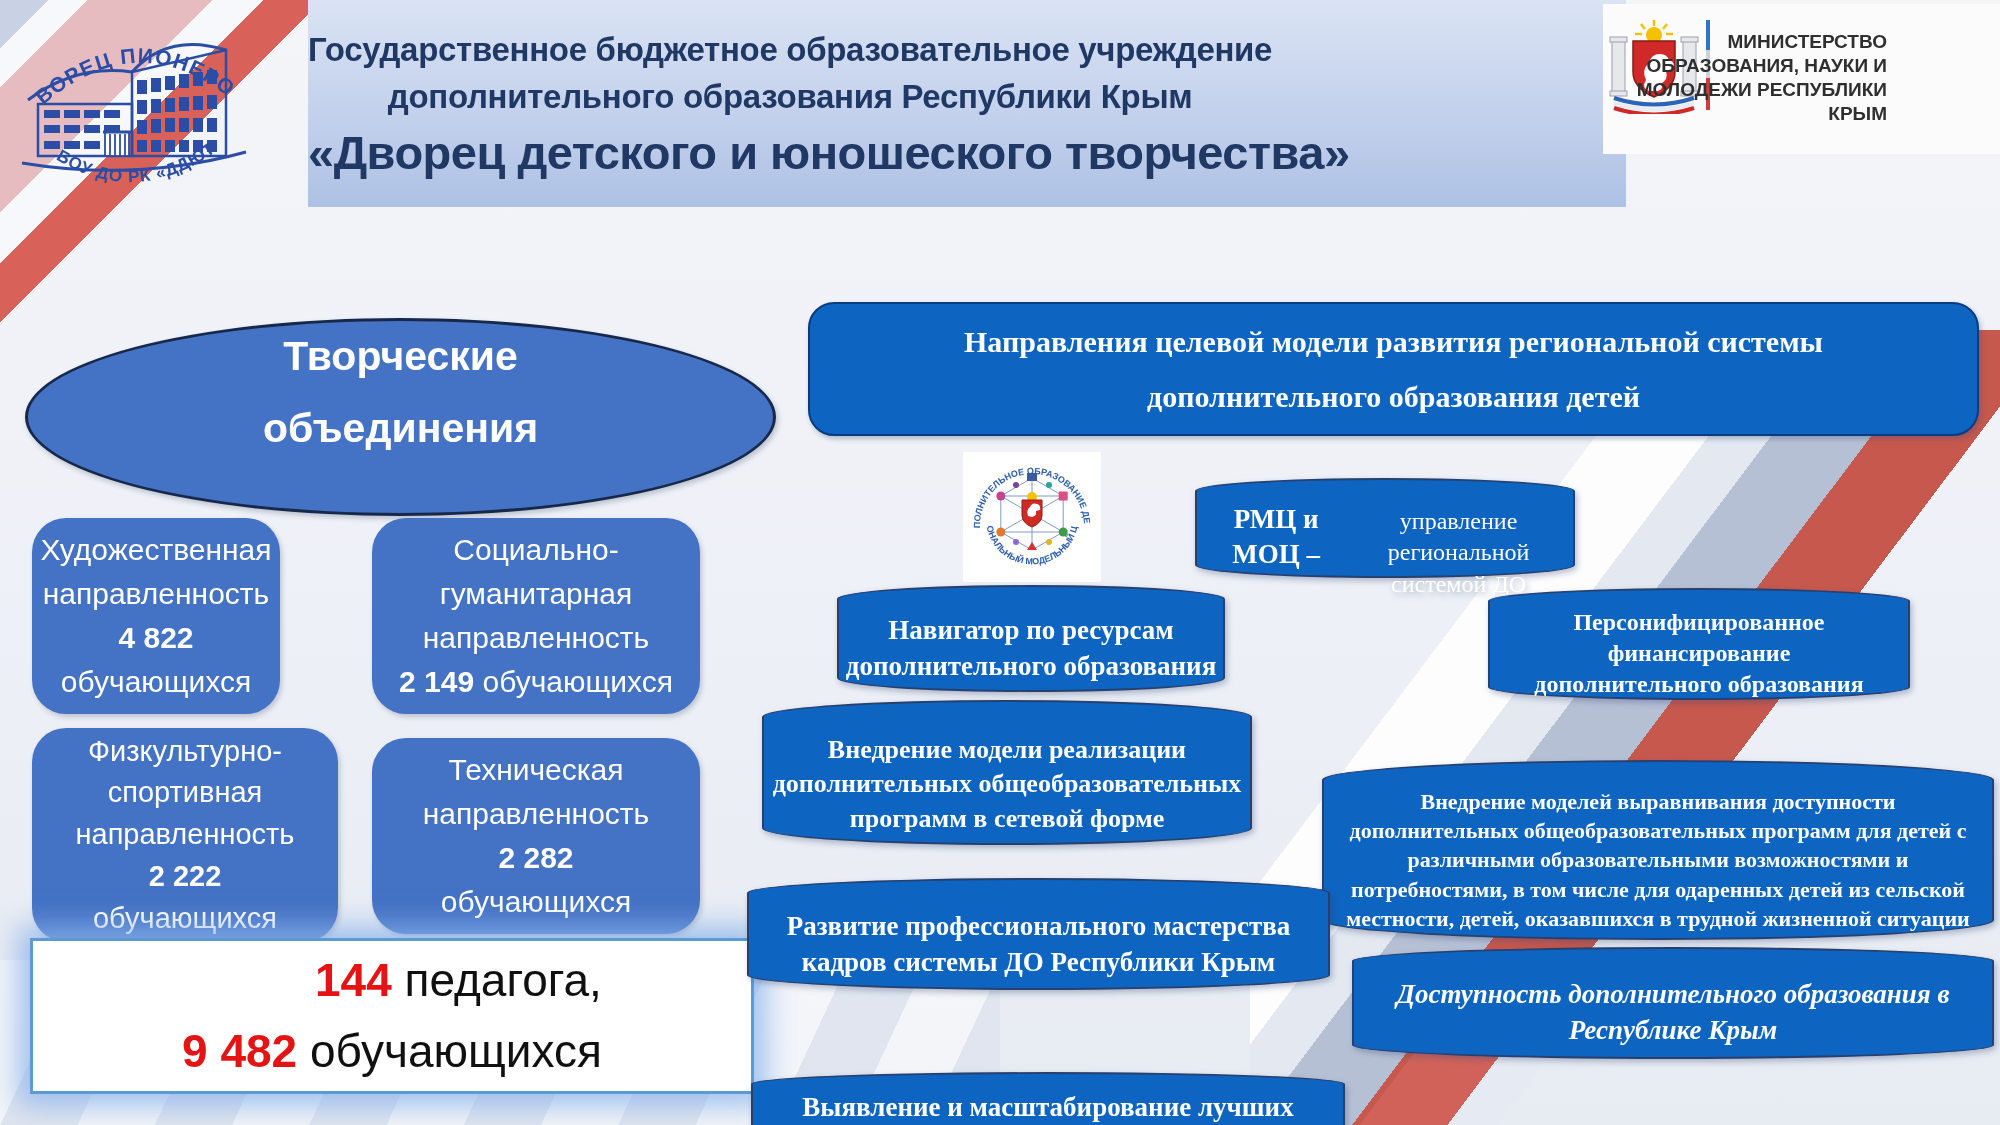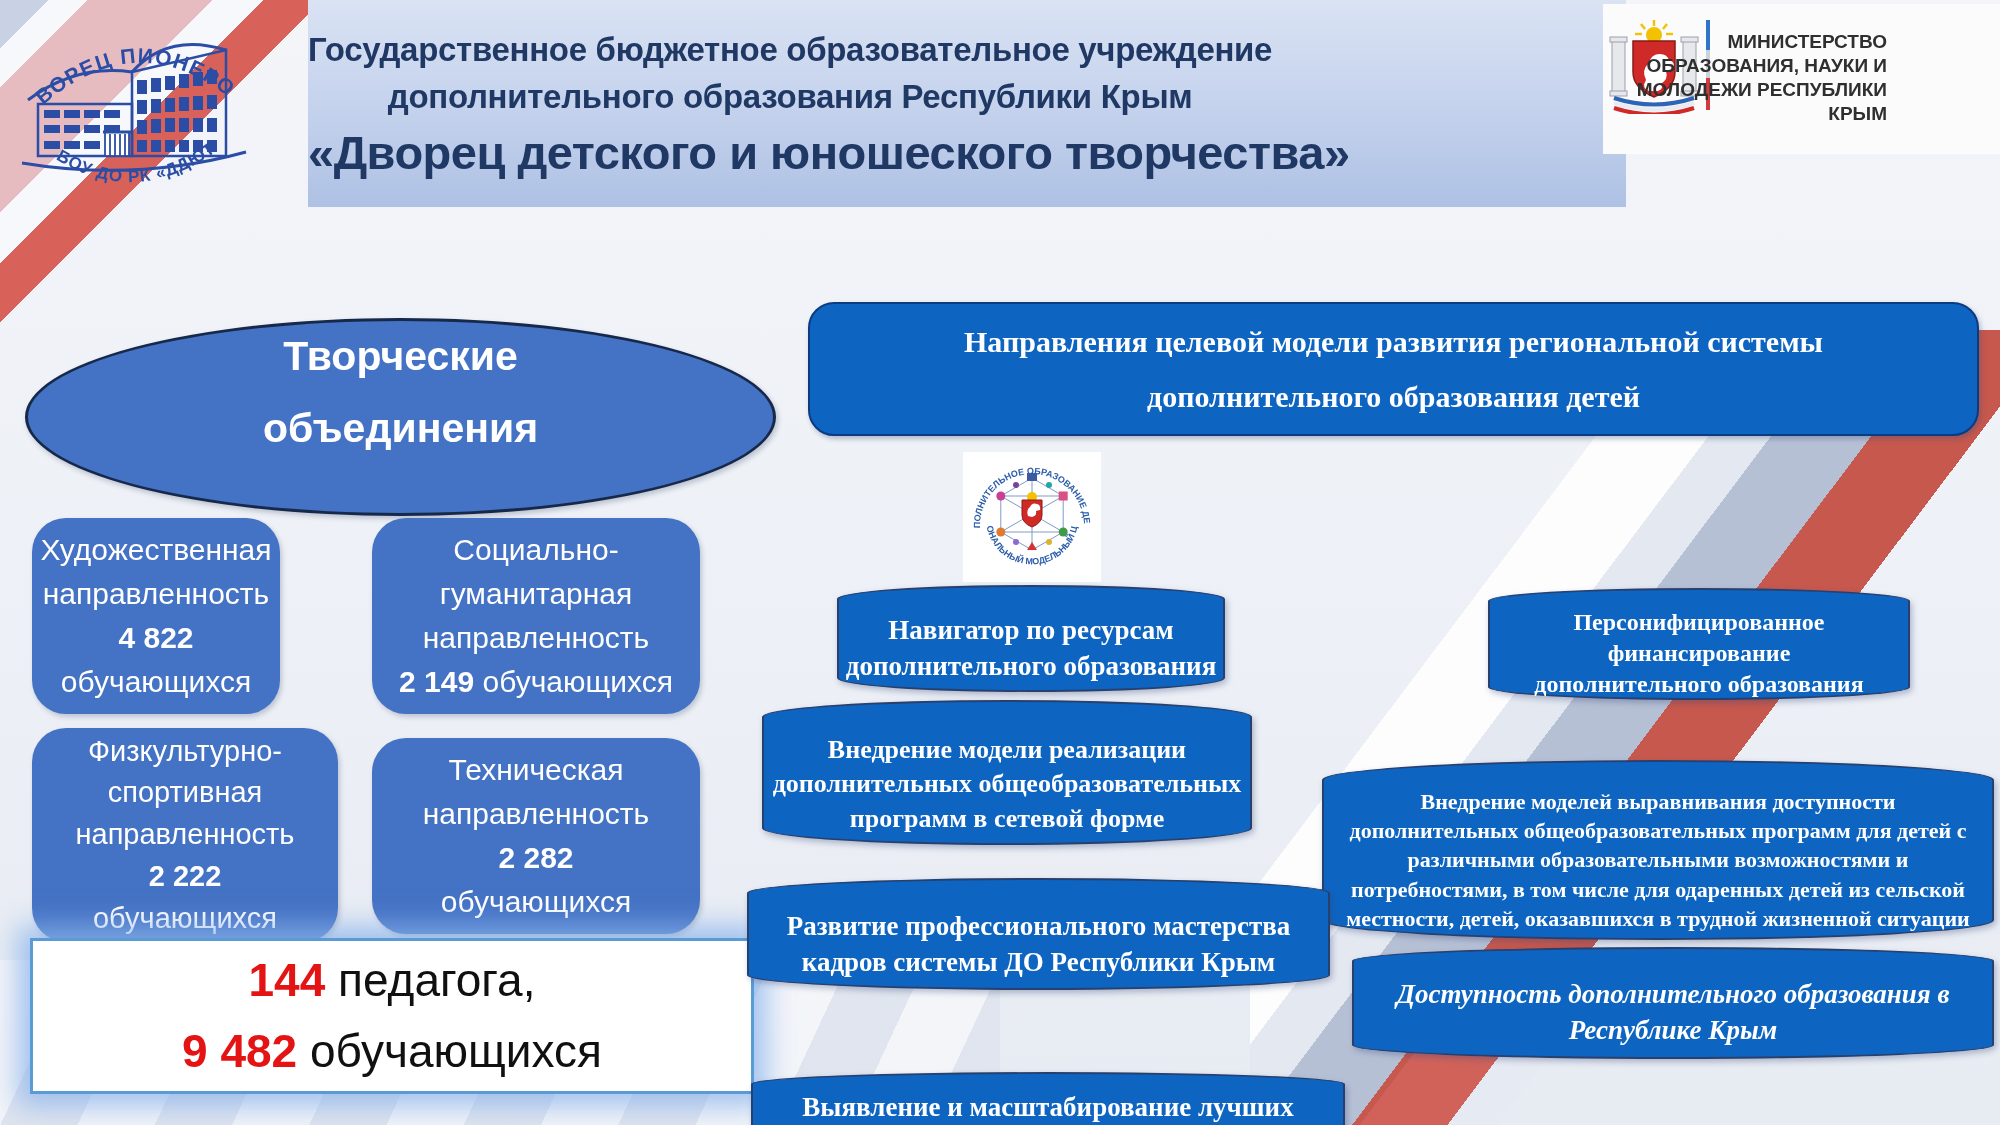--- a/index.html
+++ b/index.html
@@ -33,21 +33,21 @@
     box-shadow:2px 3px 5px rgba(70,85,120,.3);}
   .bluebox{z-index:2;background:#4472c4;border-radius:34px;display:flex;align-items:center;justify-content:center;
     text-align:center;color:#fff;font-size:30px;line-height:1.47;box-shadow:2px 3px 5px rgba(70,85,120,.28);}
   .btxt{white-space:pre-line;}
   .bluebox b{font-weight:bold;}
   .box1{left:32px;top:518px;width:248px;height:196px;}
   .box2{left:372px;top:518px;width:328px;height:196px;}
   .box3{left:32px;top:728px;width:306px;height:214px;font-size:29px;line-height:1.44;}
   .box4{left:372px;top:738px;width:328px;height:196px;}
   .totals{left:30px;top:938px;width:718px;height:150px;z-index:3;background:#fff;border:3px solid #5b9bd5;
-    display:flex;align-items:center;justify-content:center;text-align:center;color:#101010;
+    display:flex;align-items:center;justify-content:center;text-align:right;color:#101010;
     font-size:46px;line-height:1.55;white-space:pre-line;
     box-shadow:0 0 26px 12px rgba(140,180,236,.8);}
   .totals b{color:#e51414;font-weight:bold;}
   
   .banner{left:808px;top:302px;width:1167px;height:130px;z-index:2;background:#0d64c1;
     border:2px solid #0b3c82;border-radius:26px;display:flex;align-items:center;justify-content:center;
     text-align:center;color:#fff;font-family:"Liberation Serif","DejaVu Serif",serif;font-weight:bold;
     font-size:30px;line-height:1.85;white-space:pre-line;box-shadow:2px 3px 5px rgba(60,80,120,.35);}
   .emblem{left:963px;top:452px;width:138px;height:130px;z-index:2;background:#fff;}
   
@@ -263,20 +263,27 @@
       <circle cx="53" cy="90" r="3" fill="#8a6ad1"></circle>
       <circle cx="86" cy="90" r="3" fill="#e0b12c"></circle>
     </g>
     <g>
       <circle cx="69" cy="45" r="5" fill="#f2c200"></circle>
       <path d="M59,48 H79 V63 Q79,71 69,75 Q59,71 59,63 Z" fill="#d02a27" stroke="#8a1a18" stroke-width="1"></path>
       <path d="M65,64 q-2,-6 2,-9 q2,-5 7,-3 q4,1 3,6 l-4,1 q1,5 -4,6 z" fill="#fff"></path>
     </g>
   </svg>
 
+  <div class="abs cyl cyl-rmc">
+    <div class="cap"></div>
+    <div class="bod"></div>
+    <div class="txt"><b>РМЦ  и МОЦ –</b><span>
+управление региональной
+системой ДО</span></div>
+  </div>
 
   <div class="abs cyl cyl-navigator">
     <div class="cap"></div>
     <div class="bod"></div>
     <div class="txt">Навигатор по ресурсам
 дополнительного образования</div>
   </div>
 
   <div class="abs cyl cyl-personified">
     <div class="cap"></div>

